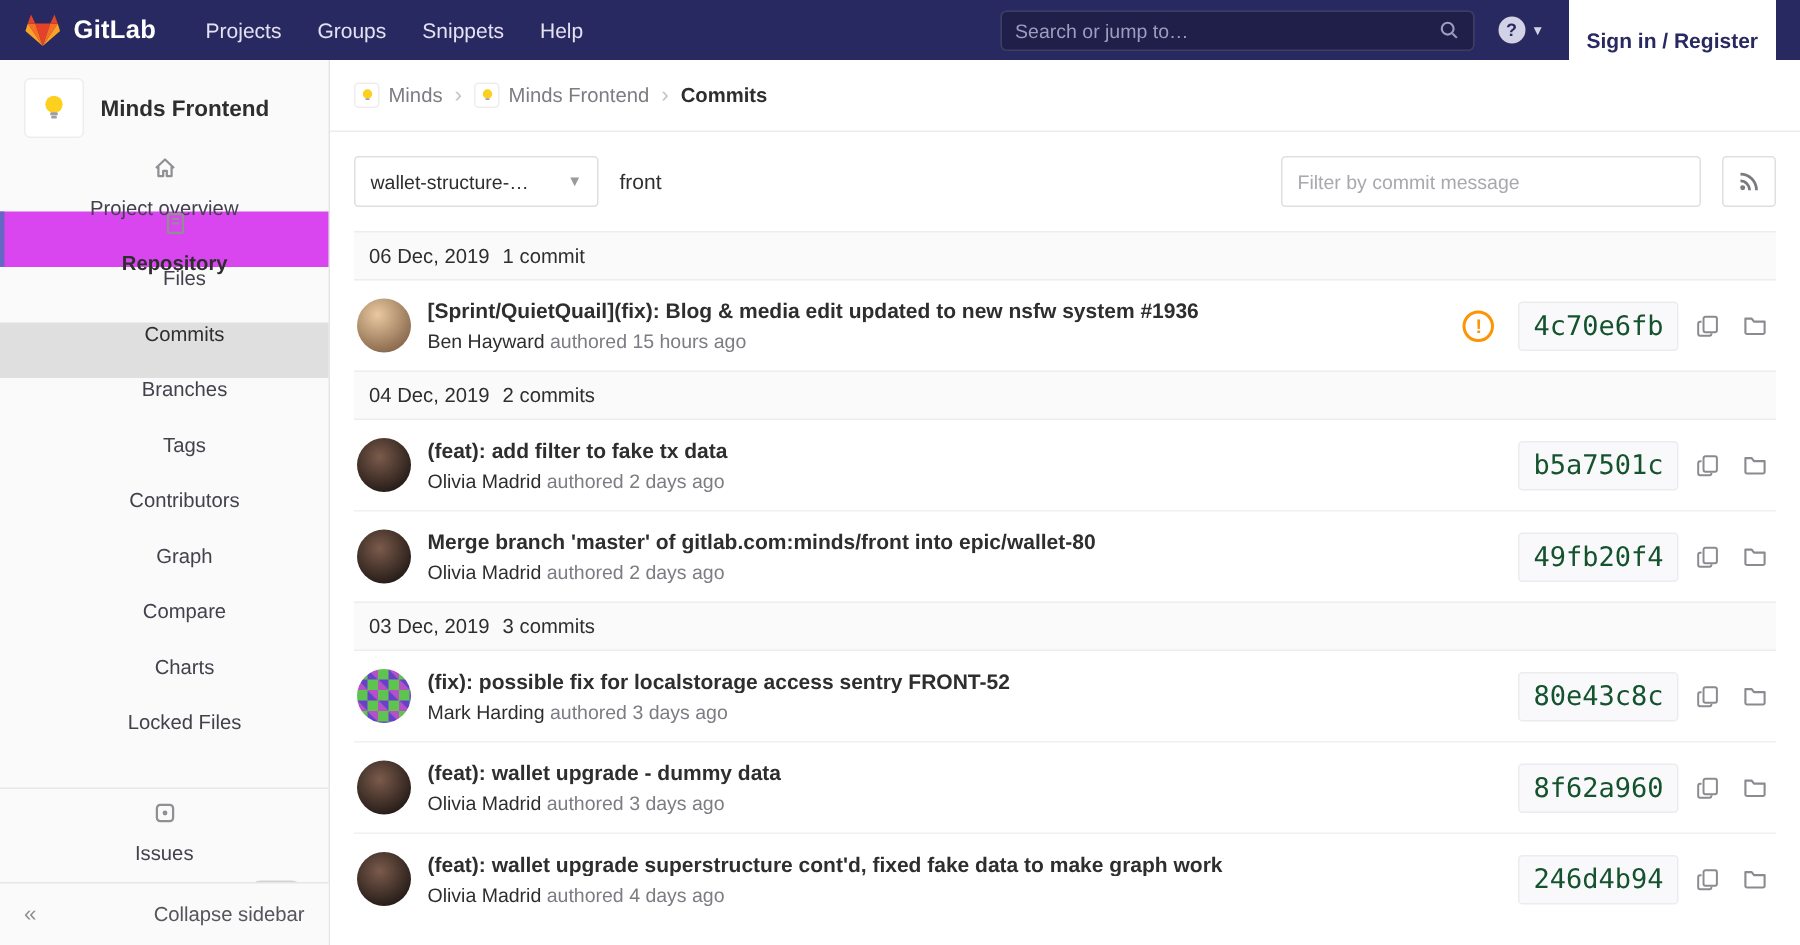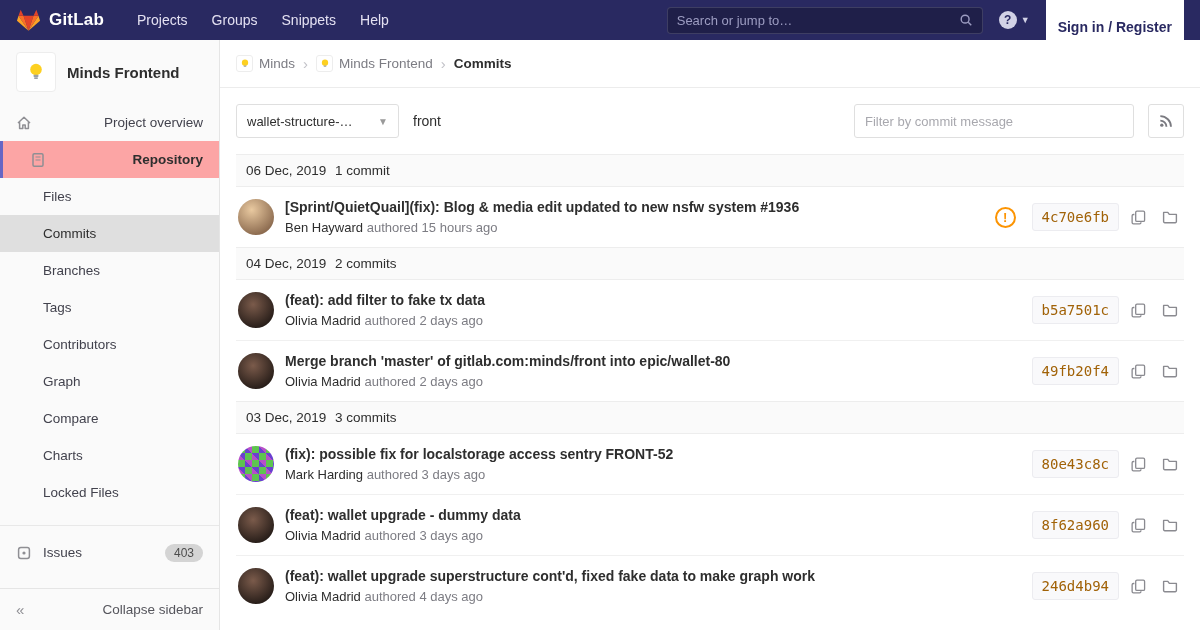--- a/index.html
+++ b/index.html
@@ -35,24 +35,24 @@
   .page-body { flex: 1; display: flex; min-height: 0; }
 
   
   .sidebar { width: 220px; flex: none; background: #fafafa; border-right: 1px solid #e5e5e5;
     position: relative; }
   .project-header { display: flex; align-items: center; gap: 11px; padding: 12px 16px 12px; }
   .project-avatar { width: 40px; height: 40px; background: #fff; border: 1px solid #ededed;
     border-radius: 4px; display: flex; align-items: center; justify-content: center; flex: none; }
   .project-title { font-size: 15px; font-weight: 600; color: #2e2e2e; }
   .side-item { display: flex; align-items: center; gap: 11px; height: 37px; padding: 0 16px;
-    font-size: 13.5px; color: #42424d; cursor: pointer; }
+    font-size: 13.5px; color: #42424d; cursor: pointer; flex-direction: column; }
   .side-item .sicon { width: 16px; color: #8f8f94; display: flex; flex: none; }
   .side-item.section-active { border-left: 3px solid #6666c4; padding-left: 27px;
-    background: #fca5a5; font-weight: 700; color: #2e2e2e; }
+    background: #d946ef; font-weight: 700; color: #2e2e2e; }
   .side-item.sub { padding-left: 43px; }
   .side-item.sub.active { background: #dfdfdf; color: #2e2e2e; }
   .side-divider { height: 1px; background: #e8e8e8; margin: 14px 0 8px; }
   .count-badge { margin-left: auto; background: #d4d4d4; color: #4c4c4c; font-size: 12px;
     padding: 2px 9px; border-radius: 10px; }
   .collapse-row { position: absolute; left: 0; right: 0; bottom: 0; border-top: 1px solid #e5e5e5;
     background: #fafafa; display: flex; align-items: center; gap: 11px; padding: 13px 16px;
     font-size: 13.5px; color: #55555c; cursor: pointer; }
   .collapse-icon { color: #8f8f94; font-size: 15px; line-height: 1; }
 
@@ -98,21 +98,21 @@
     background-size: 14px 14px; background-position: 0 0, 7px 7px; }
   .commit-main { flex: 1; min-width: 0; display: flex; flex-direction: column; gap: 5px; }
   .commit-title { font-size: 14px; font-weight: 600; color: #2e2e2e; white-space: nowrap;
     overflow: hidden; text-overflow: ellipsis; cursor: pointer; }
   .commit-meta { font-size: 13px; color: #7c7c83; }
   .commit-meta .author { color: #2e2e2e; cursor: pointer; }
   .commit-actions { display: flex; align-items: center; gap: 8px; margin-left: 14px; flex: none; }
   .warning-badge { width: 21px; height: 21px; border: 2px solid #fc9403; border-radius: 50%;
     color: #fc9403; font-weight: 700; font-size: 13px; display: flex; align-items: center;
     justify-content: center; margin-right: 8px; }
-  .sha { font-family: "DejaVu Sans Mono", monospace; font-size: 14px; color: #a16207;
+  .sha { font-family: "DejaVu Sans Mono", monospace; font-size: 18px; color: #14532d;
     background: #f9f9fb; border: 1px solid #ececf0; padding: 5px 9px; border-radius: 3px; cursor: pointer; }
   .icon-btn { border: 0; background: none; color: #8a8a90; padding: 4px; cursor: pointer;
     display: flex; align-items: center; }
 </style>
 </head>
 <body>
 
 <div class="app">
 
   <header class="navbar">

